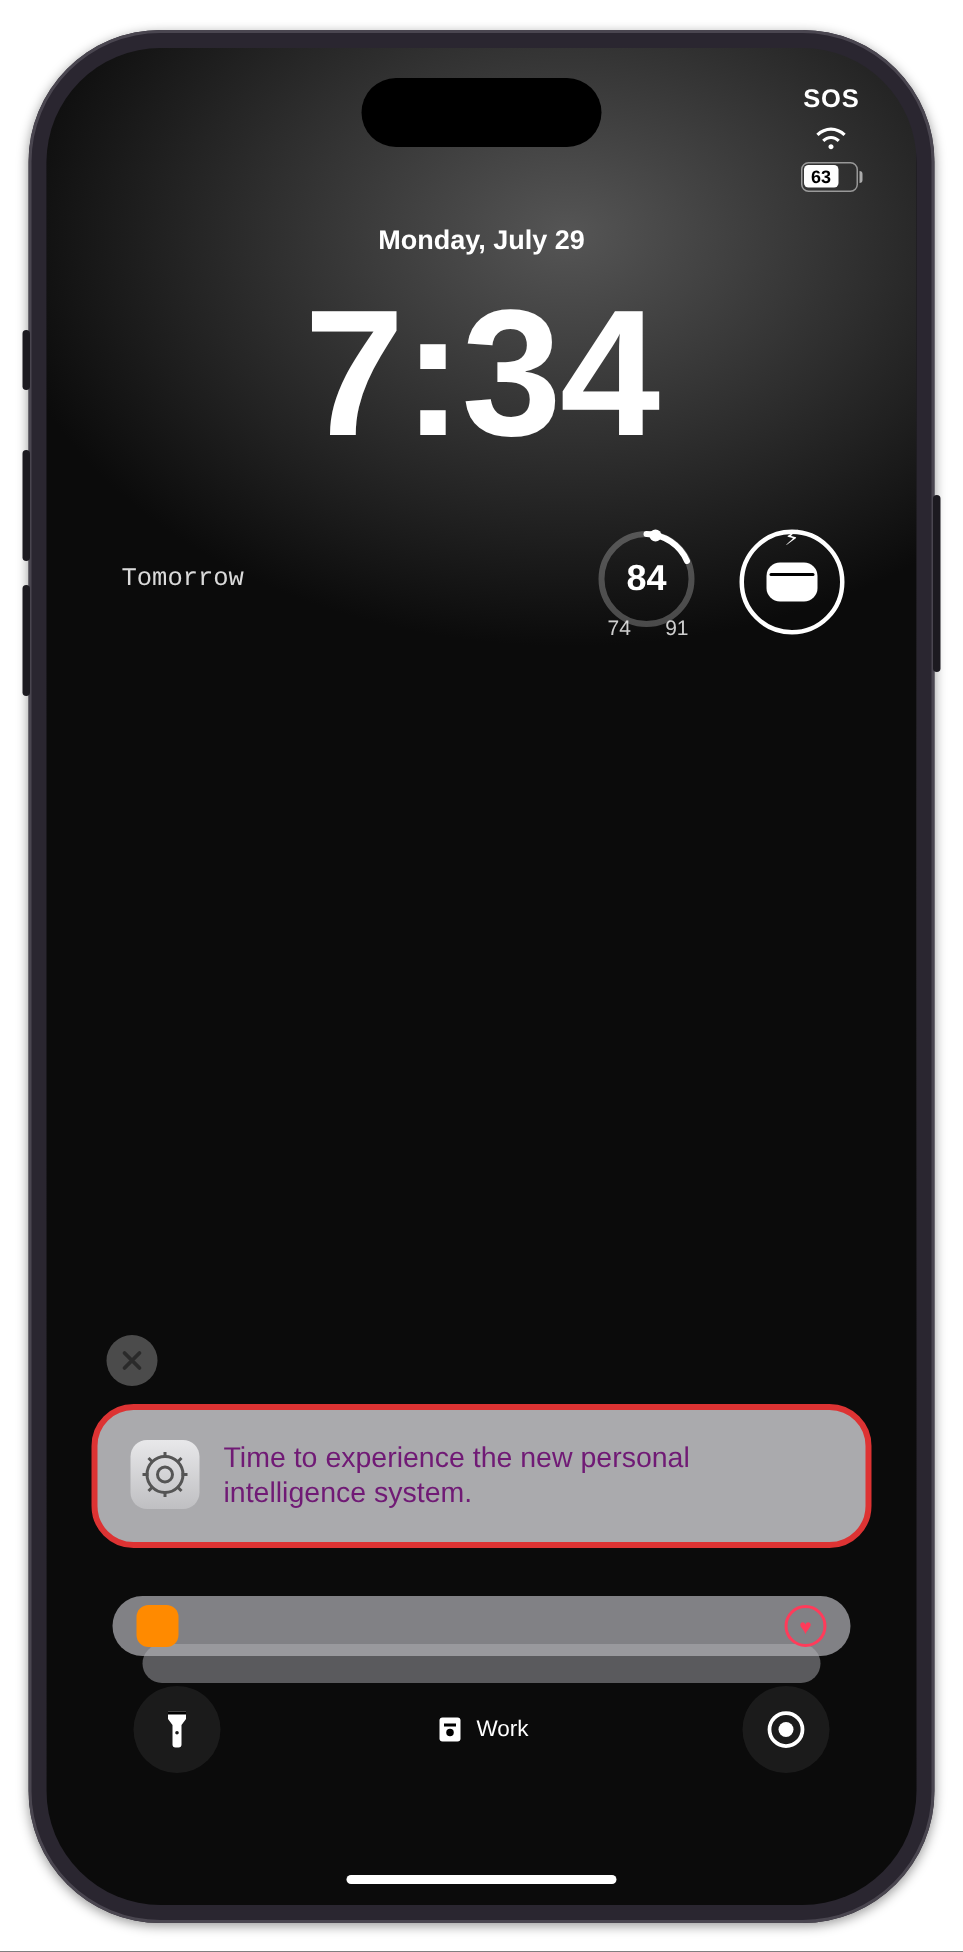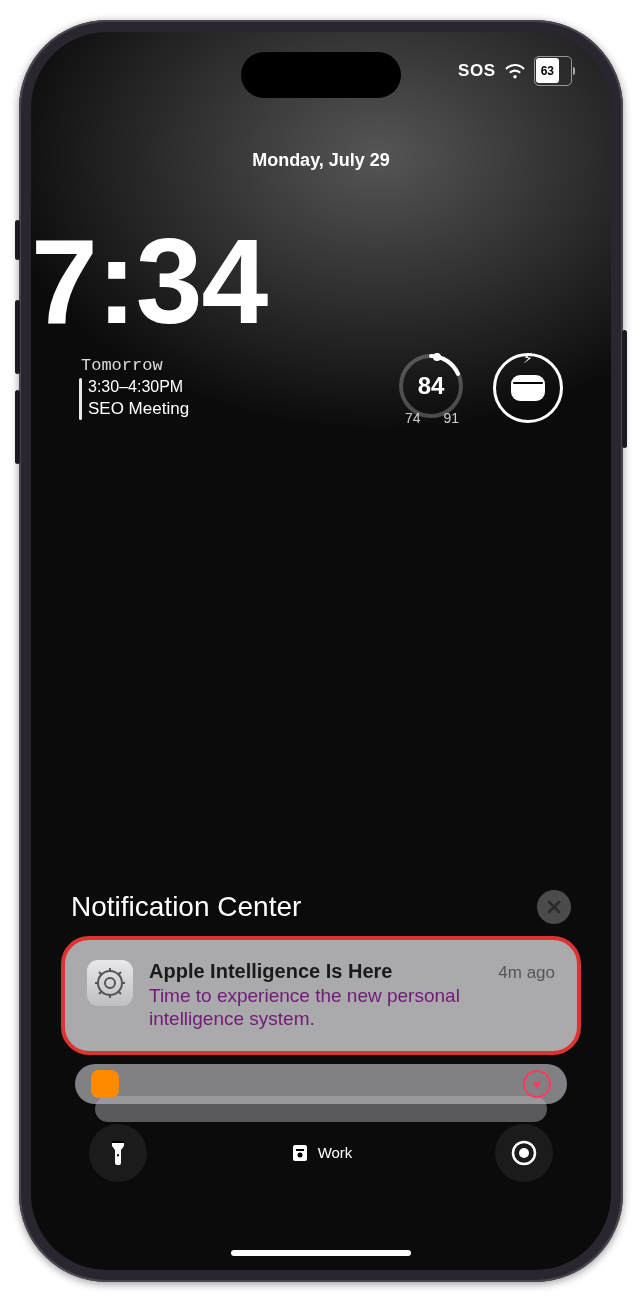--- a/index.html
+++ b/index.html
@@ -29,31 +29,31 @@
     overflow: hidden;
     position: relative;
     color: #fff;
   }
   .dynamic-island {
     position: absolute; top: 20px; left: 50%; transform: translateX(-50%);
     width: 160px; height: 46px; background: #000; border-radius: 30px;
   }
 
   
-  .status { position: absolute; top: 24px; right: 36px; display: flex; align-items: center; gap: 8px; }
+  .status { position: absolute; top: 24px; right: 36px; display: flex; align-items: center; gap: 8px; flex-direction: column; }
   .sos { font-size: 17px; font-weight: 600; letter-spacing: .5px; }
   .wifi-icon svg, .batt svg { display: block; }
   .batt { display: flex; align-items: center; }
-  .batt-body { width: 38px; height: 30px; border: 1.5px solid rgba(255,255,255,.5); border-radius: 5px; position: relative; }
+  .batt-body { width: 38px; height: 20px; border: 1.5px solid rgba(255,255,255,.5); border-radius: 5px; position: relative; }
   .batt-fill { position: absolute; left: 1.5px; top: 1.5px; bottom: 1.5px; width: 63%; background: #fff; border-radius: 3px; display:flex;align-items:center;justify-content:center;}
   .batt-fill span{color:#000;font-size:12px;font-weight:700;}
   .batt-cap { width: 2.5px; height: 8px; background: rgba(255,255,255,.6); border-radius: 0 2px 2px 0; margin-left: 1px; }
 
   .date { position: absolute; top: 118px; width: 100%; text-align: center; font-size: 18px; font-weight: 600; }
-  .time { position: absolute; top: 148px; width: 100%; text-align: left; font-size: 120px; font-weight: 700; letter-spacing: -1px; margin-top: 32px; }
+  .time { position: absolute; top: 148px; width: 100%; text-align: center; font-size: 120px; font-weight: 700; letter-spacing: -1px; }
 
   .widgets { position: absolute; top: 320px; left: 0; right: 0; display: flex; align-items: center; justify-content: space-between; padding: 0 48px; }
   .cal-widget { font-size: 17px; line-height: 1.3; }
   .cal-tomorrow { color: rgba(255,255,255,.85); margin-left: 2px; font-family: Liberation Mono, monospace; }
   .cal-row { display: flex; align-items: center; gap: 6px; }
   .cal-bar { width: 3px; height: 42px; background: rgba(255,255,255,.9); border-radius: 2px; }
   .cal-time { font-size: 16px; }
   .cal-title { font-size: 17px; }
 
   .widget-right { display: flex; align-items: center; gap: 26px; }
@@ -133,27 +133,20 @@
         <span class="batt-cap"></span>
       </span>
     </div>
 
     <div class="date">Monday, July 29</div>
     <div class="time">7:34</div>
 
     <div class="widgets">
       <div class="cal-widget">
         <div class="cal-tomorrow">Tomorrow</div>
-        <div class="cal-row">
-          <div class="cal-bar"></div>
-          <div>
-            <div class="cal-time">3:30–4:30PM</div>
-            <div class="cal-title">SEO Meeting</div>
-          </div>
-        </div>
       </div>
 
       <div class="widget-right">
         <div class="weather">
           <svg viewBox="0 0 72 72">
             <circle cx="36" cy="34" r="30" fill="none" stroke="rgba(255,255,255,.25)" stroke-width="4"></circle>
             <path d="M36 4 a30 30 0 0 1 27 18" fill="none" stroke="#fff" stroke-width="4" stroke-linecap="round"></path>
             <circle cx="42" cy="5" r="4" fill="#fff"></circle>
           </svg>
           <div class="curr">84</div>
@@ -162,21 +155,20 @@
         </div>
 
         <div class="airpods-widget">
           <span class="bolt">⚡︎</span>
           <div class="airpods-case"></div>
         </div>
       </div>
     </div>
 
     <div class="nc-header">
-      <div class="nc-title">Notification Center</div>
       <div class="nc-close">
         <svg width="16" height="16" viewBox="0 0 16 16">
             <path stroke="#2a2a2a" stroke-width="2.5" stroke-linecap="round" d="M3 3l10 10M13 3L3 13"></path>
           </svg>
       </div>
     </div>
 
     <div class="notif-stack">
       <div class="notif">
         <div class="notif-icon">
@@ -189,24 +181,20 @@
                 <line x1="1" y1="16" x2="5" y2="16"></line>
                 <line x1="27" y1="16" x2="31" y2="16"></line>
                 <line x1="5" y1="5" x2="8" y2="8"></line>
                 <line x1="24" y1="24" x2="27" y2="27"></line>
                 <line x1="5" y1="27" x2="8" y2="24"></line>
                 <line x1="24" y1="8" x2="27" y2="5"></line>
               </g>
             </svg>
         </div>
         <div class="notif-body">
-          <div class="notif-top">
-            <div class="notif-title">Apple Intelligence Is Here</div>
-            <div class="notif-time">4m ago</div>
-          </div>
           <div class="notif-msg">Time to experience the new personal intelligence system.</div>
         </div>
       </div>
       <div class="stack2">
         <div class="stack2-inner">
           <div class="orange-dot"></div>
           <div class="heart-dot">♥</div>
         </div>
       </div>
       <div class="stack3"></div>

